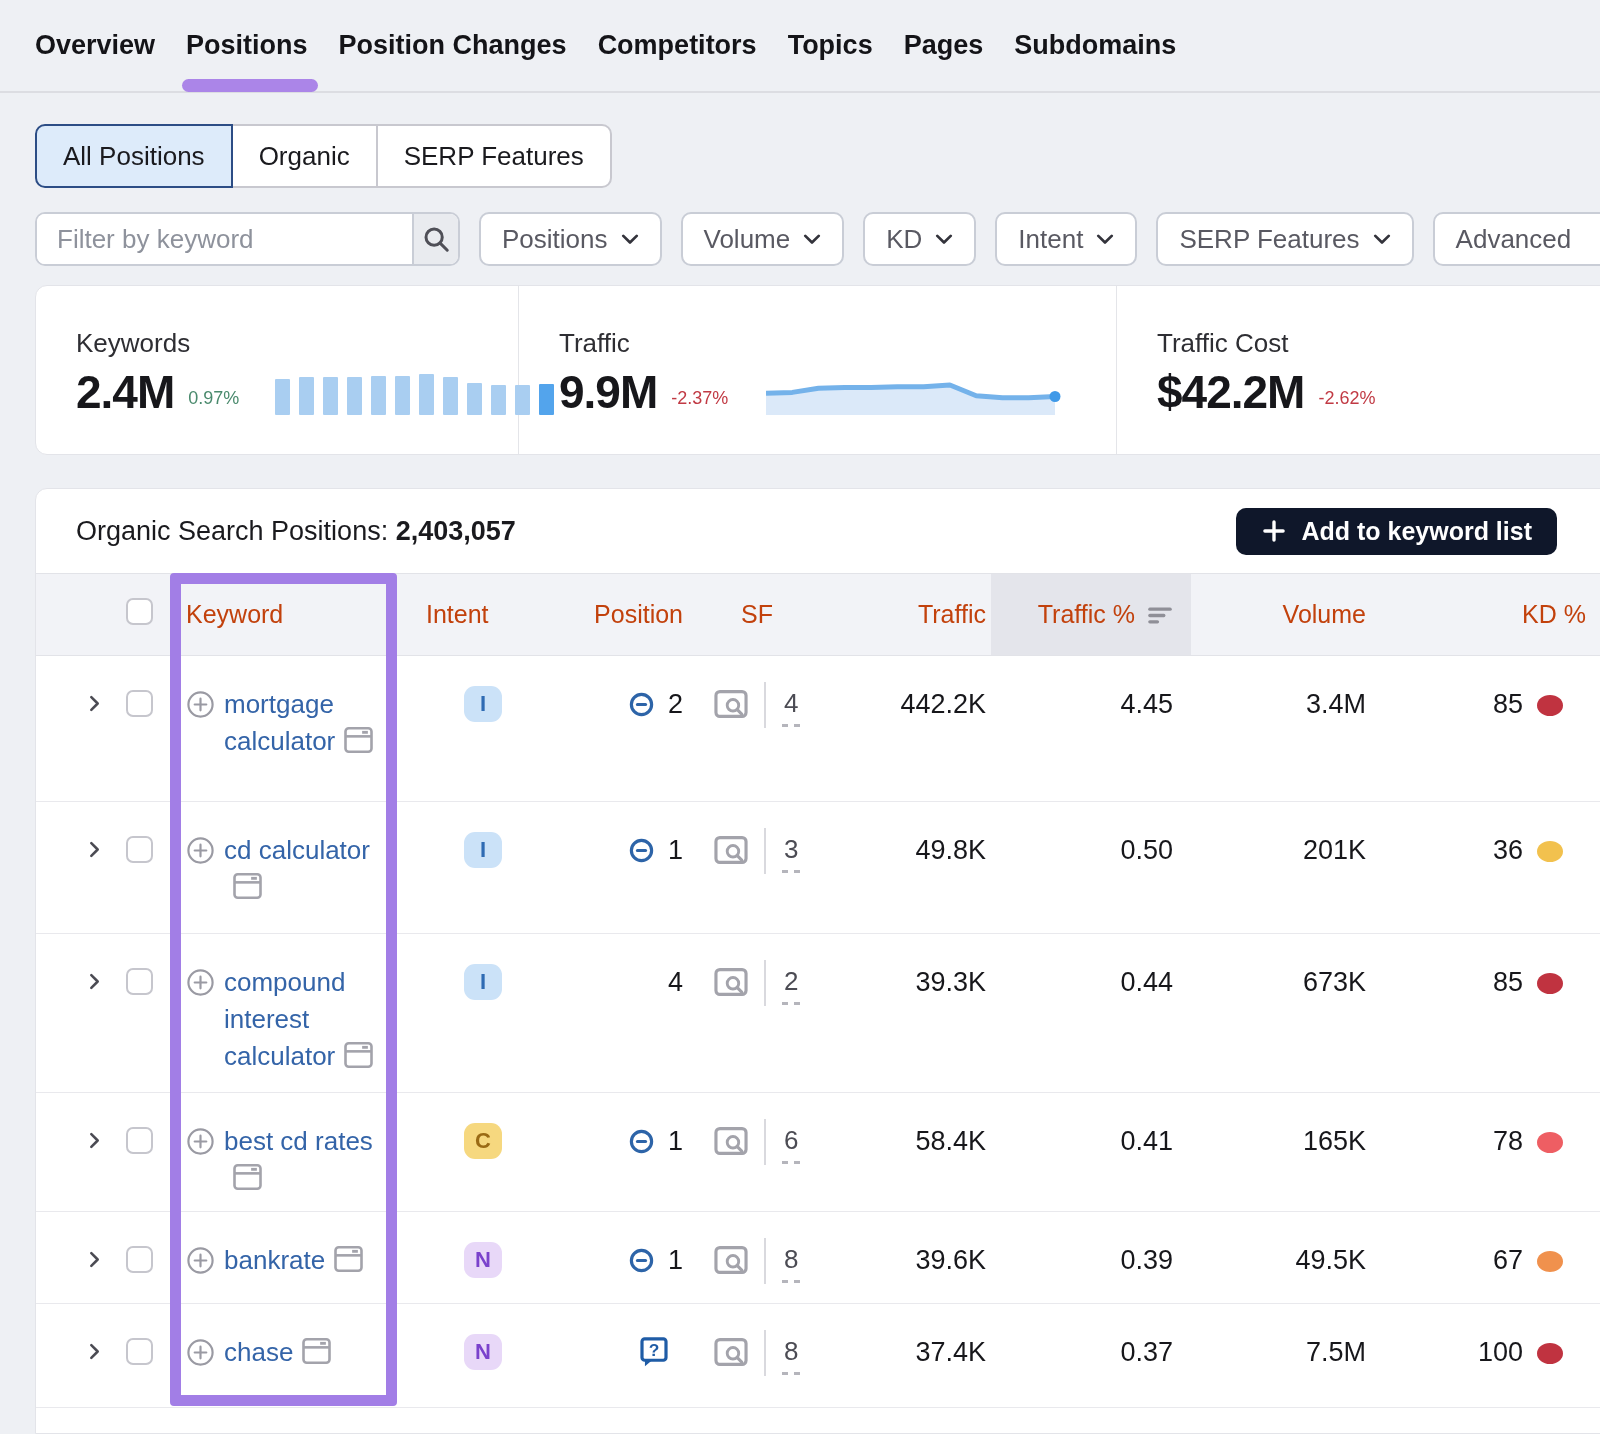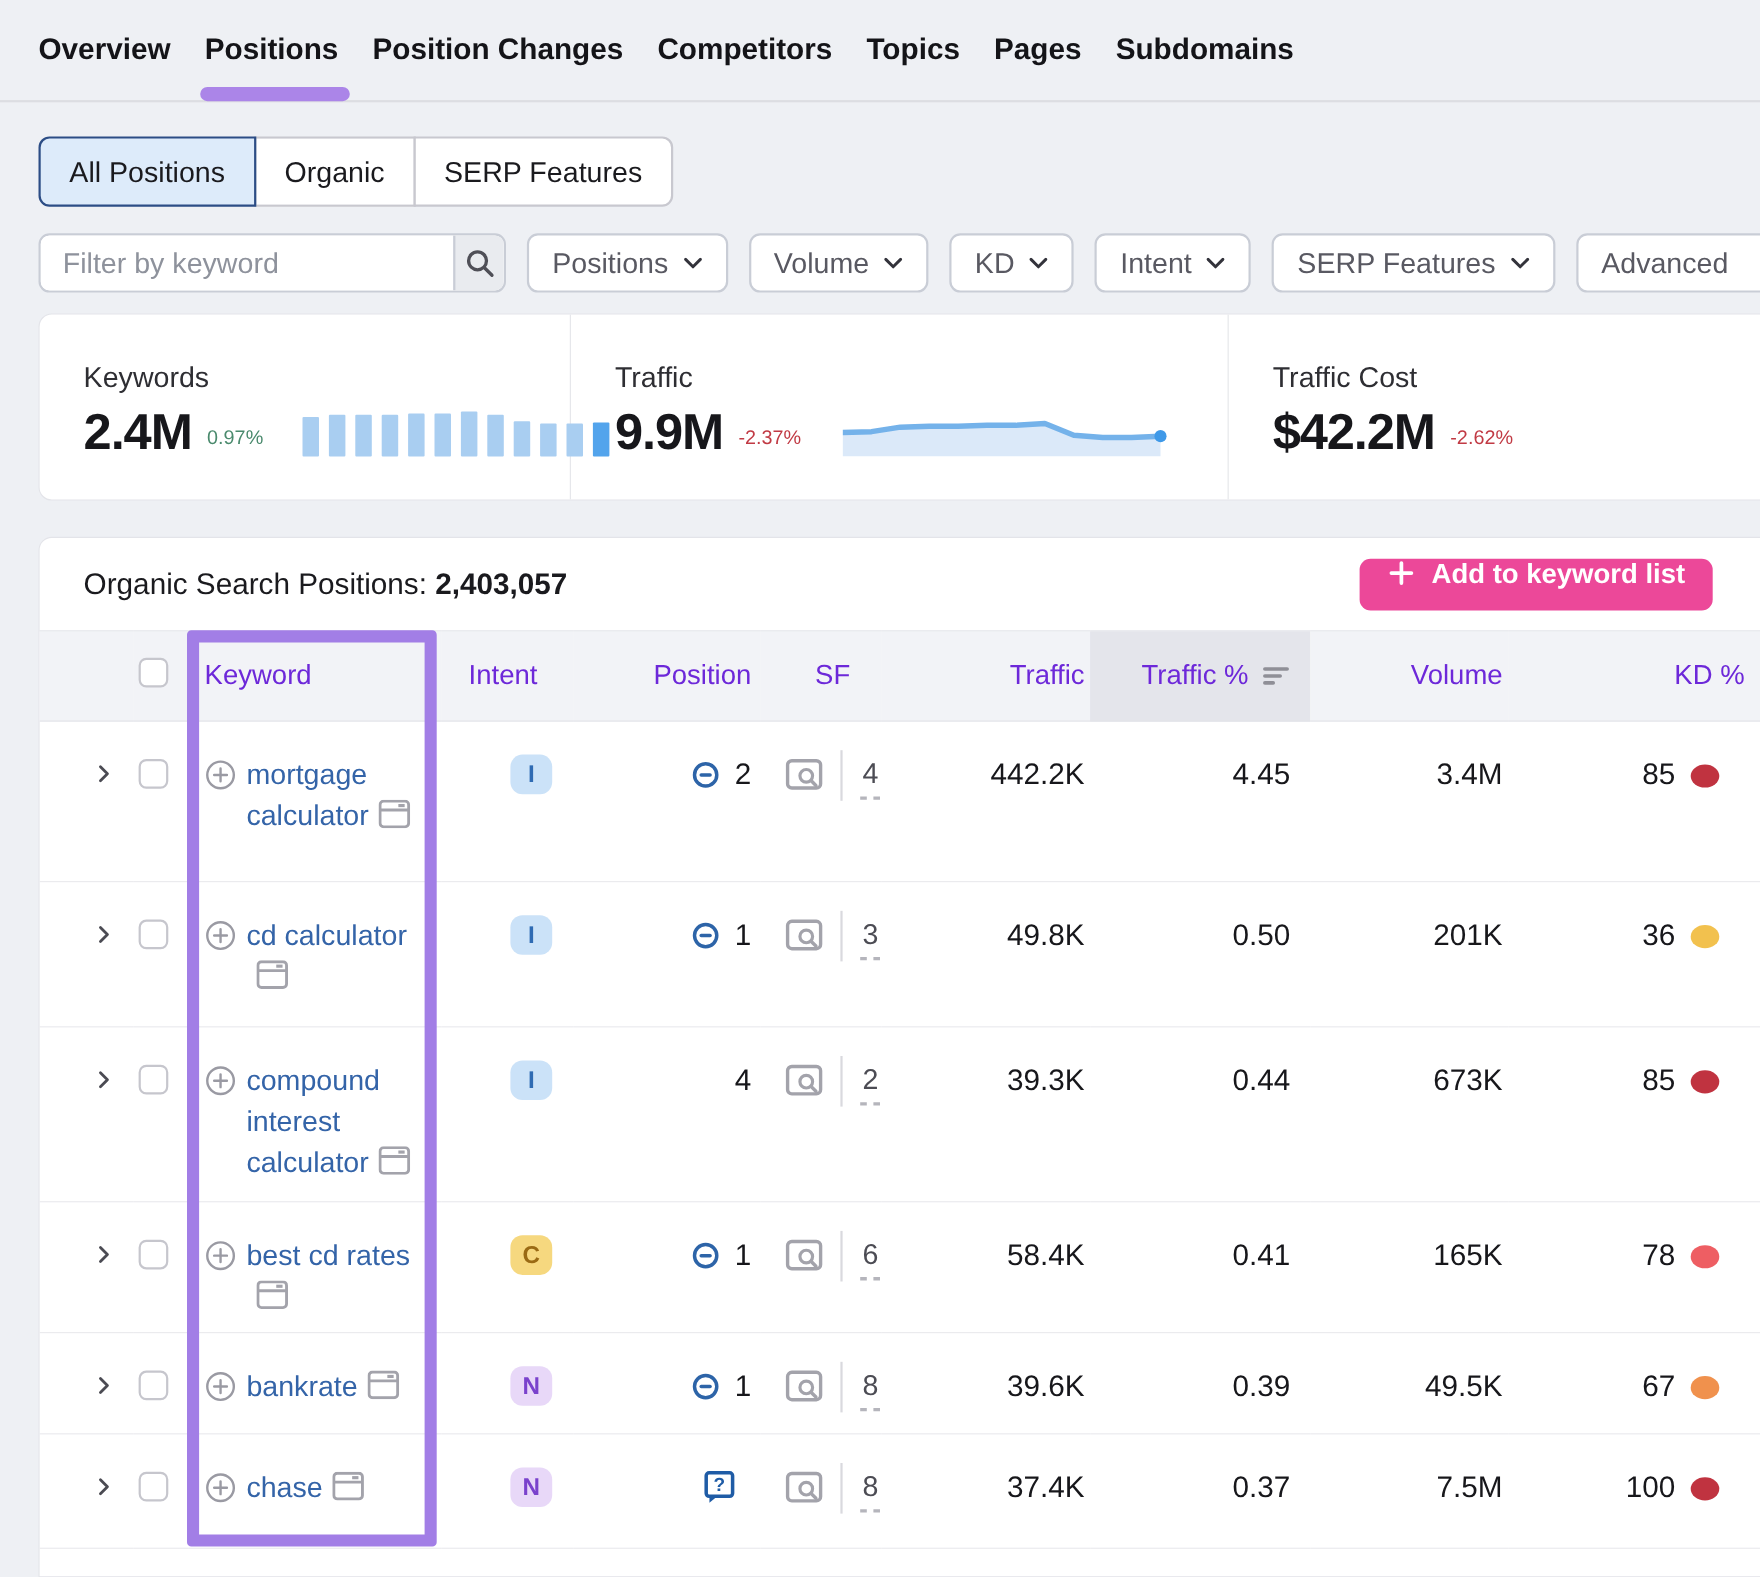--- a/index.html
+++ b/index.html
@@ -79,30 +79,30 @@
 
   
   .table-card {
     position:absolute; top:488px; left:35px; width:1578px; height:946px;
     background:#fff; border:1px solid #e3e4e9; border-radius:12px 12px 0 0;
   }
   .card-head { height:84px; display:flex; align-items:center; justify-content:space-between; padding:0 55px 0 40px; }
   .card-title { font-size:27px; color:#1a1a1e; }
   .card-title b { font-weight:700; }
   .add-btn {
-    height:47px; display:flex; align-items:flex-start; gap:14px; padding:0 25px;
-    background:#ec4899; border:none; border-radius:10px;
+    height:47px; display:flex; align-items:center; gap:14px; padding:0 25px;
+    background:#0f172a; border:none; border-radius:10px;
     color:#fff; font-size:25px; font-weight:700; cursor:pointer;
     font-family:"Liberation Sans", sans-serif;
   }
 
   table { width:1570px; border-collapse:collapse; table-layout:fixed; }
   thead tr { height:82px; background:#f2f3f7; }
   th {
-    font-size:25px; font-weight:400; color:#6d28d9; vertical-align:middle;
+    font-size:25px; font-weight:400; color:#c2410c; vertical-align:middle;
     border-top:1px solid #e2e3e8; border-bottom:1px solid #e2e3e8; text-align:left;
   }
   th.sorted { background:#e4e5eb; }
   .th-right { text-align:right; }
   .sort-ic { margin-left:12px; vertical-align:-2px; }
 
   tbody td { vertical-align:top; padding-top:30px; border-bottom:1px solid #e9e9ed; }
   tbody tr:nth-child(1){ height:146px; }
   tbody tr:nth-child(2){ height:132px; }
   tbody tr:nth-child(3){ height:159px; }

